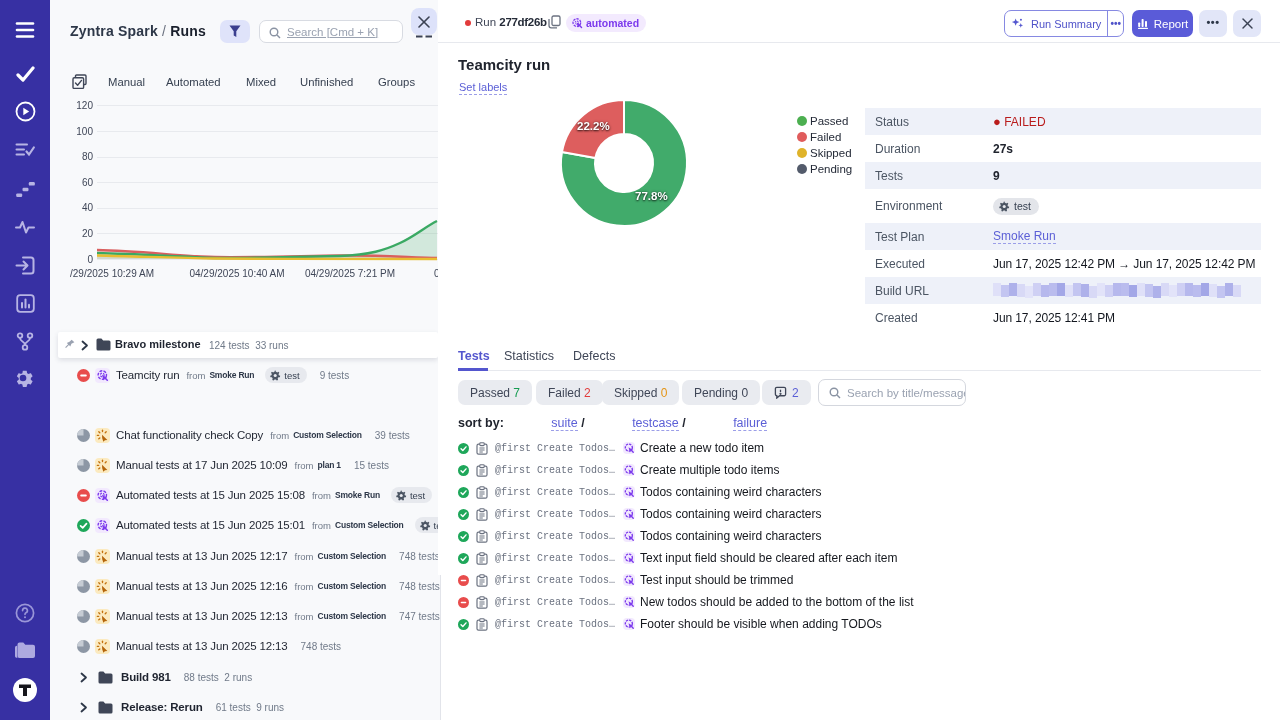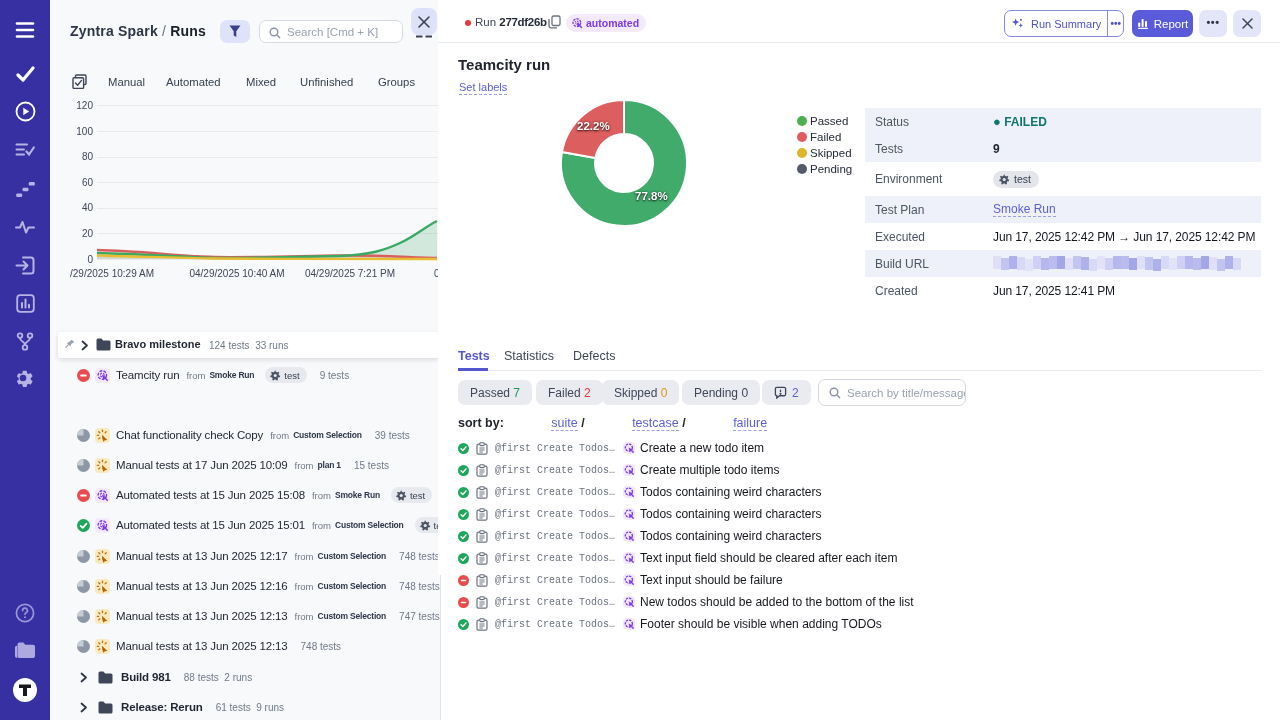--- a/index.html
+++ b/index.html
@@ -142,21 +142,21 @@
     <div class="abs" style="left:170px; top:20px; width:30px; height:23px; background:#dfe3fa; border-radius:7px;">
       <svg class="abs" style="left:9px; top:5px;" width="12" height="13" viewBox="0 0 12 13">
           <path d="M0.5 0.5 H11.5 L7.3 6.2 V12 L4.7 10.4 V6.2 Z" fill="#3b3f8f"></path>
         </svg>
     </div>
     <div class="abs" style="left:209px; top:20px; width:144px; height:23px; background:#fff; border:1px solid #d8dbe2; border-radius:7px;">
       <svg class="abs" style="left:9px; top:5.5px;" width="12" height="12" viewBox="0 0 12 12" fill="none" stroke="#8a93a3" stroke-width="1.4">
           <circle cx="5" cy="5" r="3.8"></circle>
           <line x1="8" y1="8" x2="11" y2="11"></line>
         </svg>
-      <span class="abs" style="left:27px; top:5px; font-size:11.5px; color:#9aa2b1;">Search [Cmd + K]</span>
+      <span class="abs" style="left:27px; top:5px; font-size:11.5px; color:#9aa2b1;text-decoration:underline;">Search [Cmd + K]</span>
     </div>
     <div class="abs" style="left:361px; top:8px; width:26px; height:27px; background:#dde2fa; border-radius:8px;">
       <svg class="abs" style="left:7px; top:8px;" width="12" height="12" viewBox="0 0 12 12" stroke="#3b4254" stroke-width="1.6" stroke-linecap="round">
           <line x1="1" y1="1" x2="11" y2="11"></line>
           <line x1="11" y1="1" x2="1" y2="11"></line>
         </svg>
     </div>
     <div class="abs" style="left:365px; top:35px; width:18px; height:5px; overflow:hidden;">
       <svg style="display:block;" width="18" height="10" viewBox="0 0 18 10" stroke="#3b4254" stroke-width="2.2" fill="none">
           <path d="M1 1.5 H7.5 M10.5 1.5 H17 M4 8 H14"></path>
@@ -482,22 +482,26 @@
 
     <div class="abs legend" style="top:115px;"><i style="background:#4caf50;"></i>Passed</div>
     <div class="abs legend" style="top:131px;"><i style="background:#e05c5c;"></i>Failed</div>
     <div class="abs legend" style="top:147px;"><i style="background:#dfb32a;"></i>Skipped</div>
     <div class="abs legend" style="top:163px;"><i style="background:#535b6b;"></i>Pending</div>
 
     <div class="abs" style="left:427px; top:108px; width:396px;">
       <div class="trow alt" style="height:27px;">
           <span class="tlab">Status</span>
           <span class="tval">
-            <span style="color:#0f766e; font-weight:bold; font-size:12px;text-align:right;"><span style="font-size:13px;">●</span> FAILED</span>
+            <span style="color:#b91c1c; font-weight:normal; font-size:12px;text-align:right;"><span style="font-size:13px;">●</span> FAILED</span>
           </span>
+        </div>
+      <div class="trow" style="height:27px;">
+          <span class="tlab">Duration</span>
+          <span class="tval">27s</span>
         </div>
       <div class="trow alt" style="height:27px;">
           <span class="tlab">Tests</span>
           <span class="tval">9</span>
         </div>
       <div class="trow" style="height:34px;">
           <span class="tlab">Environment</span>
           <span class="tval">
             <span class="envpill"><svg width="11" height="11" viewBox="0 0 12 12">
                 <use href="#ic-gear"></use>
@@ -668,21 +672,21 @@
         <svg width="11" height="11" viewBox="0 0 13 13">
           <use href="#ic-fail"></use>
         </svg>
         <svg class="tclip" width="12" height="13">
           <use href="#ic-clip"></use>
         </svg>
         <span class="tmono">@first Create Todos…</span>
         <svg class="tauto" width="12" height="12" viewBox="0 0 15 15">
           <use href="#ic-auto2"></use>
         </svg>
-        <span class="ttitle">Text input should be failure</span>
+        <span class="ttitle">Test input should be trimmed</span>
       </div>
     <div class="test-row" style="top:591px;">
         <svg width="11" height="11" viewBox="0 0 13 13">
           <use href="#ic-fail"></use>
         </svg>
         <svg class="tclip" width="12" height="13">
           <use href="#ic-clip"></use>
         </svg>
         <span class="tmono">@first Create Todos…</span>
         <svg class="tauto" width="12" height="12" viewBox="0 0 15 15">

